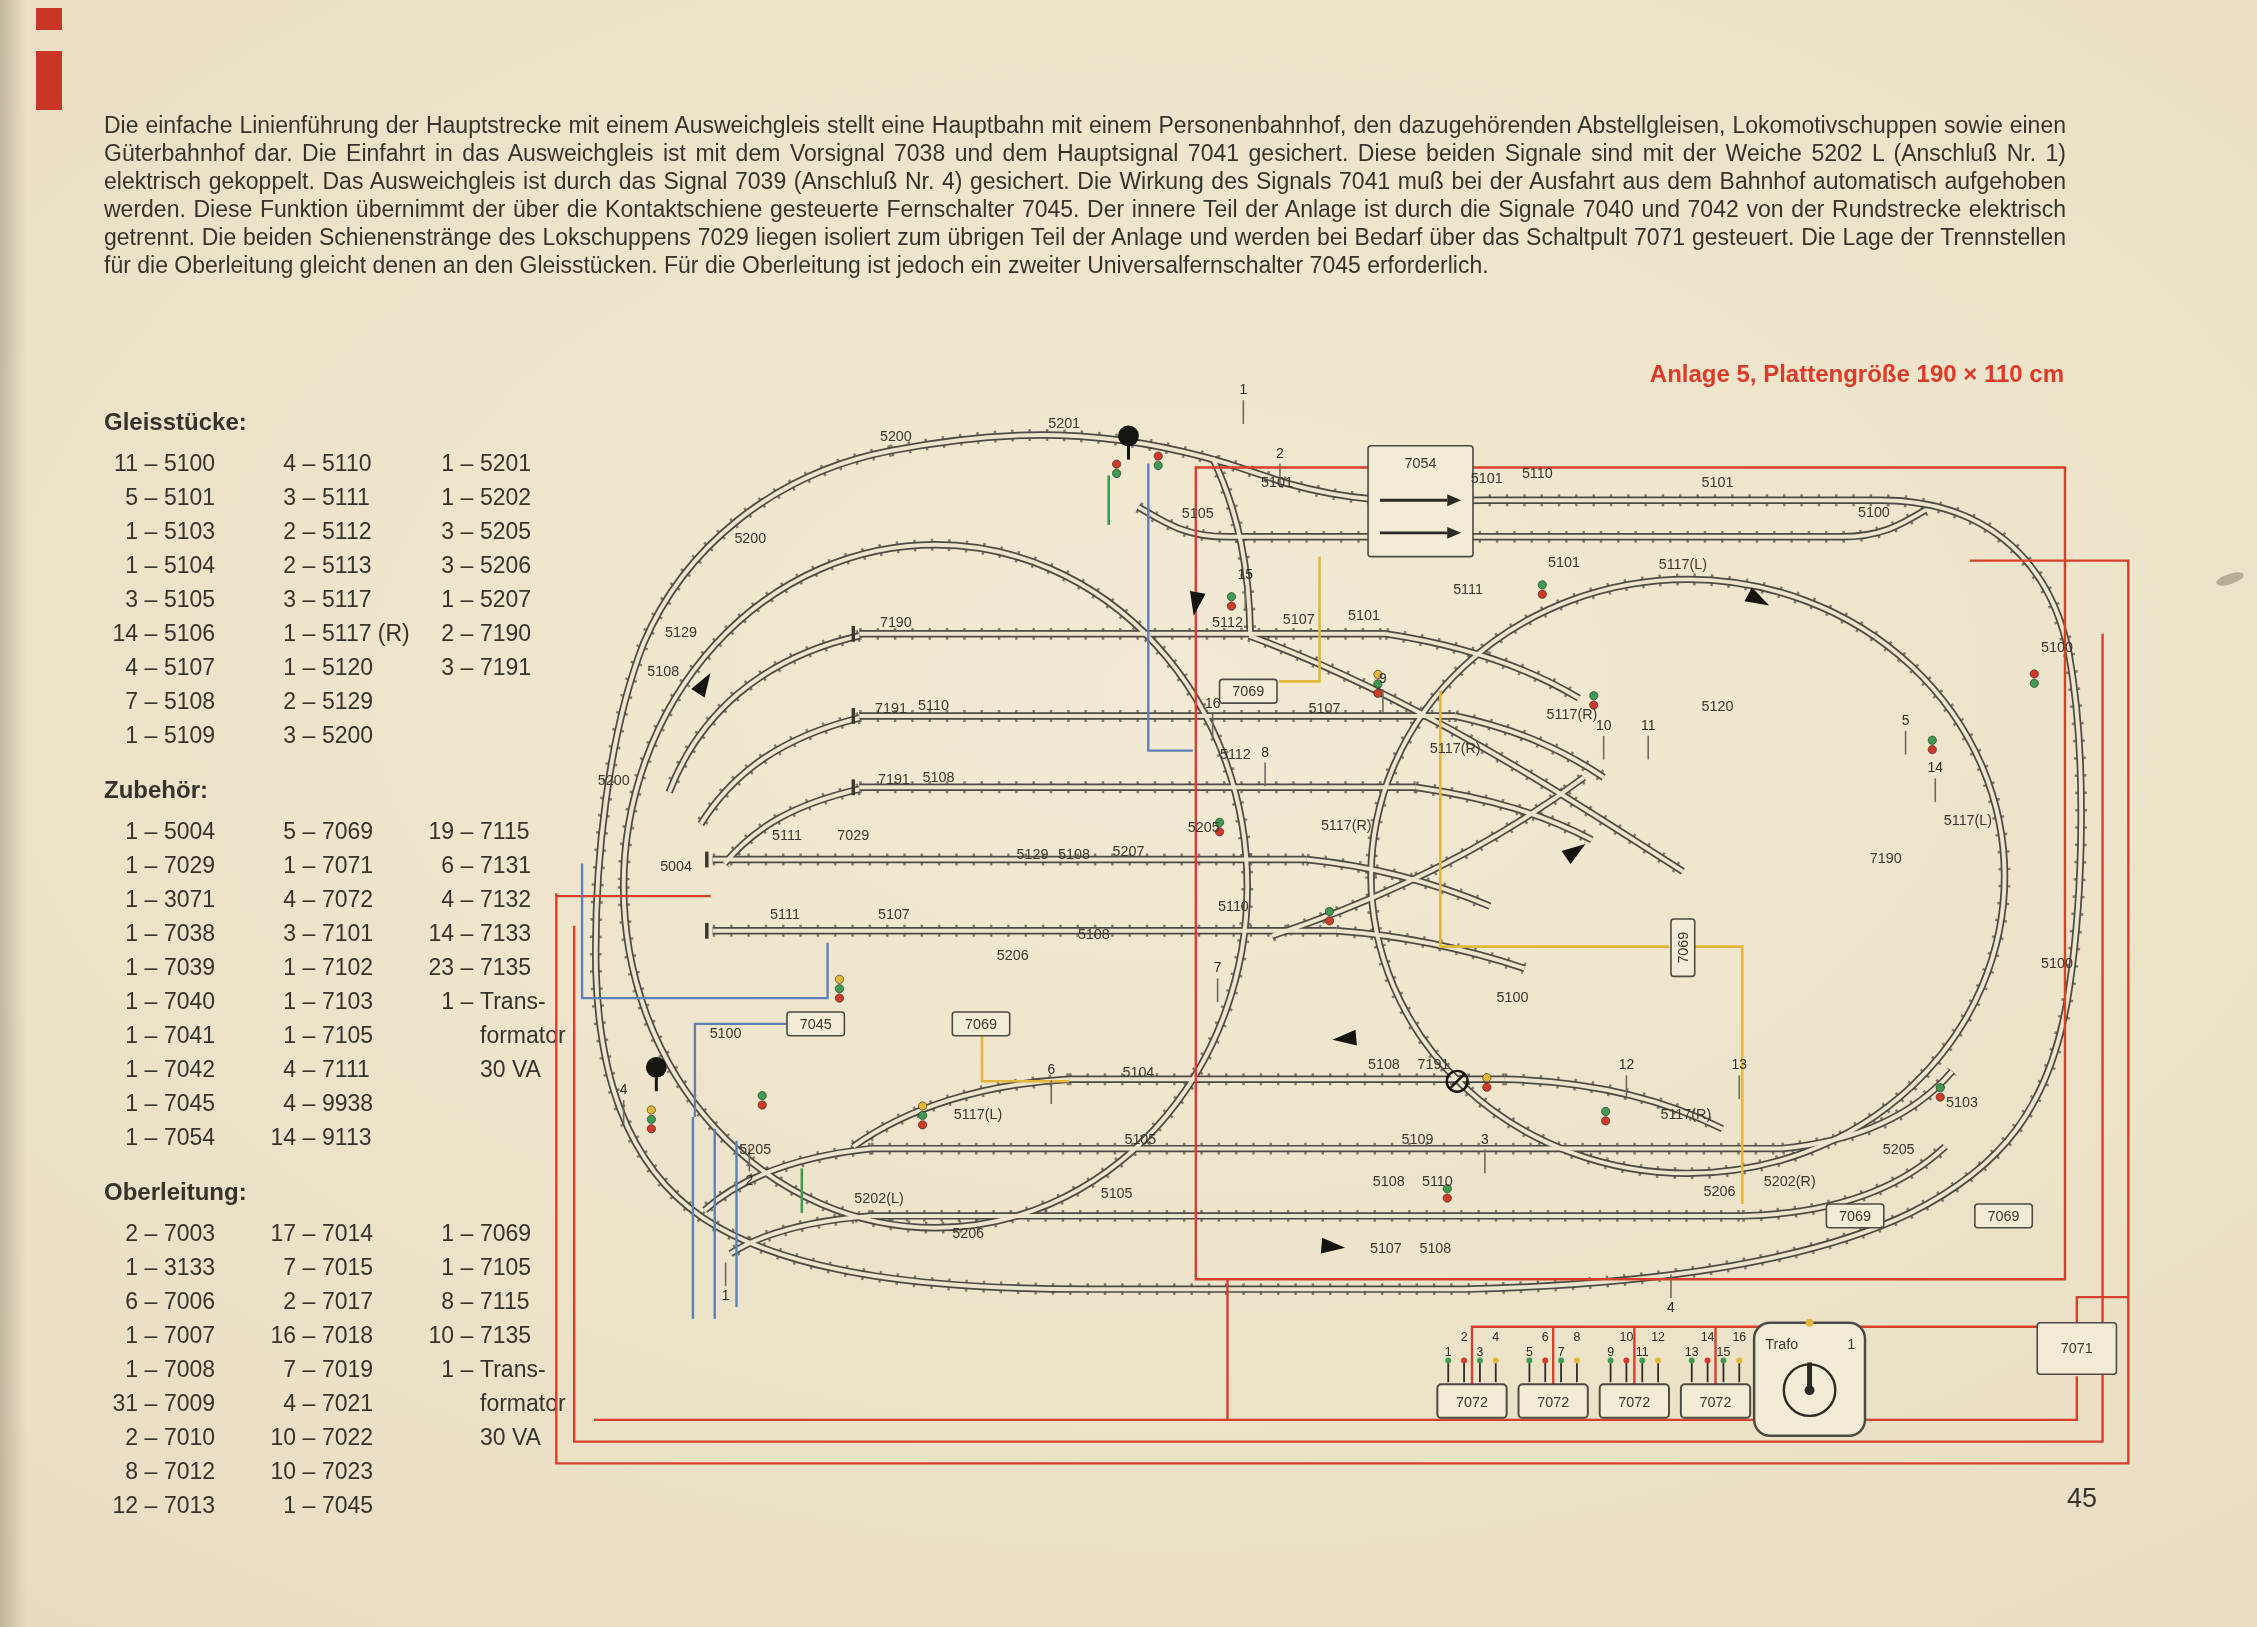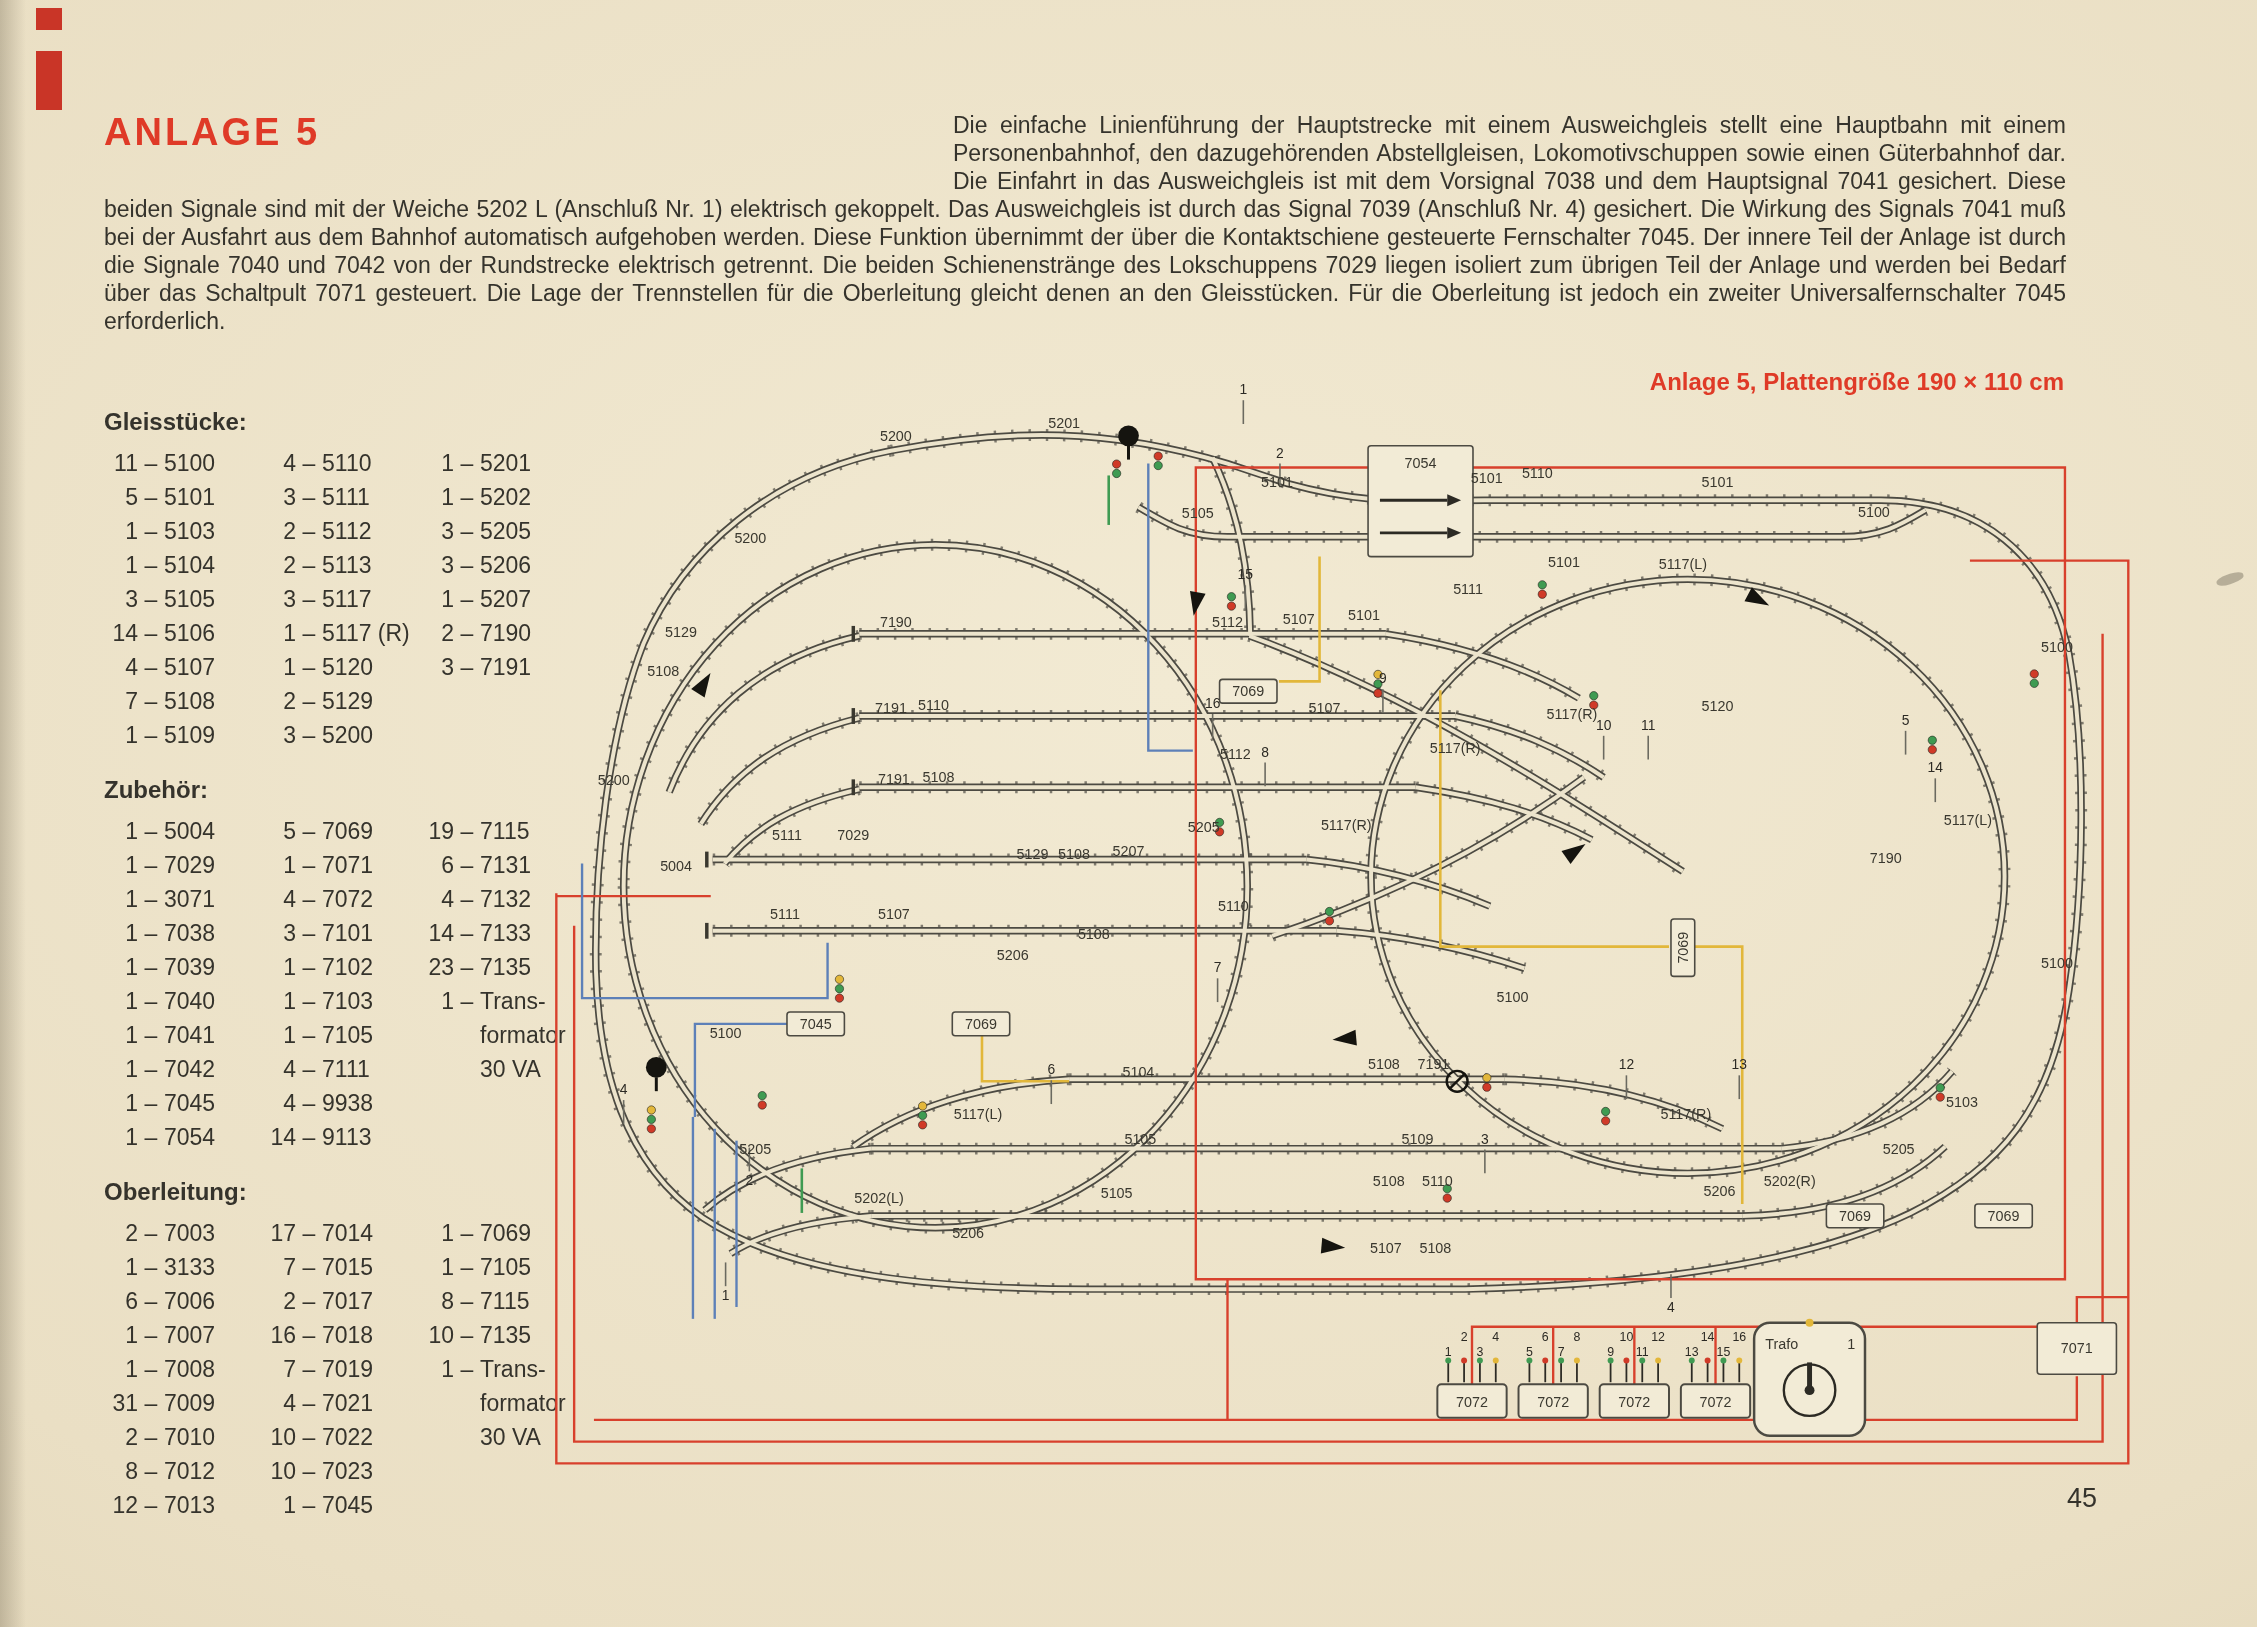--- a/index.html
+++ b/index.html
@@ -12,21 +12,21 @@
     background:radial-gradient(ellipse 130% 115% at 52% 42%, #f2ead3 0%, #eadfc4 55%, #d9ccab 100%);}
   .page::before{content:"";position:absolute;left:0;top:0;bottom:0;width:26px;
     background:linear-gradient(90deg, rgba(90,80,60,.28), rgba(90,80,60,0));pointer-events:none}
   .corner-mark{position:absolute;background:#c93527}
   .smudge{position:absolute;left:2216px;top:574px;width:28px;height:10px;background:#9a927e;
     opacity:.65;border-radius:45%;transform:rotate(-18deg)}
   .intro{position:absolute;left:104px;top:111px;width:1962px}
   .title-float{float:left;width:849px;height:71px}
   .title{margin:0;font-size:38px;font-weight:bold;color:var(--accent);letter-spacing:3px}
   .intro p{margin:0;font-size:23px;line-height:28px;text-align:justify}
-  .plate-label{position:absolute;top:368px;left:1094px;width:970px;text-align:right;
+  .plate-label{position:absolute;top:360px;left:1094px;width:970px;text-align:right;
     color:var(--accent);font-weight:bold;font-size:24px}
   #parts-lists{position:absolute;left:104px;top:408px;width:515px}
   .list-heading{margin:24px 0 10px;font-size:24px;font-weight:700}
   .parts-list:first-child .list-heading{margin-top:0}
   .list-row{display:flex;height:34px;line-height:34px;font-size:23px}
   .list-cell{display:inline-flex;width:158px}
   .list-cell:last-child{width:149px}
   .cnt{width:34px;text-align:right}
   .dash{width:26px;text-align:center}
   .page-number{position:absolute;left:2067px;top:1483px;font-size:27px}
@@ -53,23 +53,20 @@
 </head>
 <body>
 
 <div class="page">
 
   <div class="corner-mark" style="left:36px;top:8px;width:26px;height:22px"></div>
   <div class="corner-mark" style="left:36px;top:51px;width:26px;height:59px"></div>
   <div class="smudge"></div>
 
   <div class="intro">
-    <div class="title-float">
-      <h1 class="title">ANLAGE 5</h1>
-    </div>
     <p>Die einfache Linienführung der Hauptstrecke mit einem Ausweichgleis stellt eine Hauptbahn mit einem Personenbahnhof, den dazugehörenden Abstellgleisen, Lokomotivschuppen sowie einen Güterbahnhof dar. Die Einfahrt in das Ausweichgleis ist mit dem Vorsignal 7038 und dem Hauptsignal 7041 gesichert. Diese beiden Signale sind mit der Weiche 5202 L (Anschluß Nr. 1) elektrisch gekoppelt. Das Ausweichgleis ist durch das Signal 7039 (Anschluß Nr. 4) gesichert. Die Wirkung des Signals 7041 muß bei der Ausfahrt aus dem Bahnhof automatisch aufgehoben werden. Diese Funktion übernimmt der über die Kontaktschiene gesteuerte Fernschalter 7045. Der innere Teil der Anlage ist durch die Signale 7040 und 7042 von der Rundstrecke elektrisch getrennt. Die beiden Schienenstränge des Lokschuppens 7029 liegen isoliert zum übrigen Teil der Anlage und werden bei Bedarf über das Schaltpult 7071 gesteuert. Die Lage der Trennstellen für die Oberleitung gleicht denen an den Gleisstücken. Für die Oberleitung ist jedoch ein zweiter Universalfernschalter 7045 erforderlich.</p>
   </div>
 
   <div class="plate-label">Anlage 5, Plattengröße 190 × 110 cm</div>
 
   <div id="parts-lists">
       <div class="parts-list">
         <div class="list-heading">Gleisstücke:</div>
         <div class="list-row">
           <span class="list-cell">

